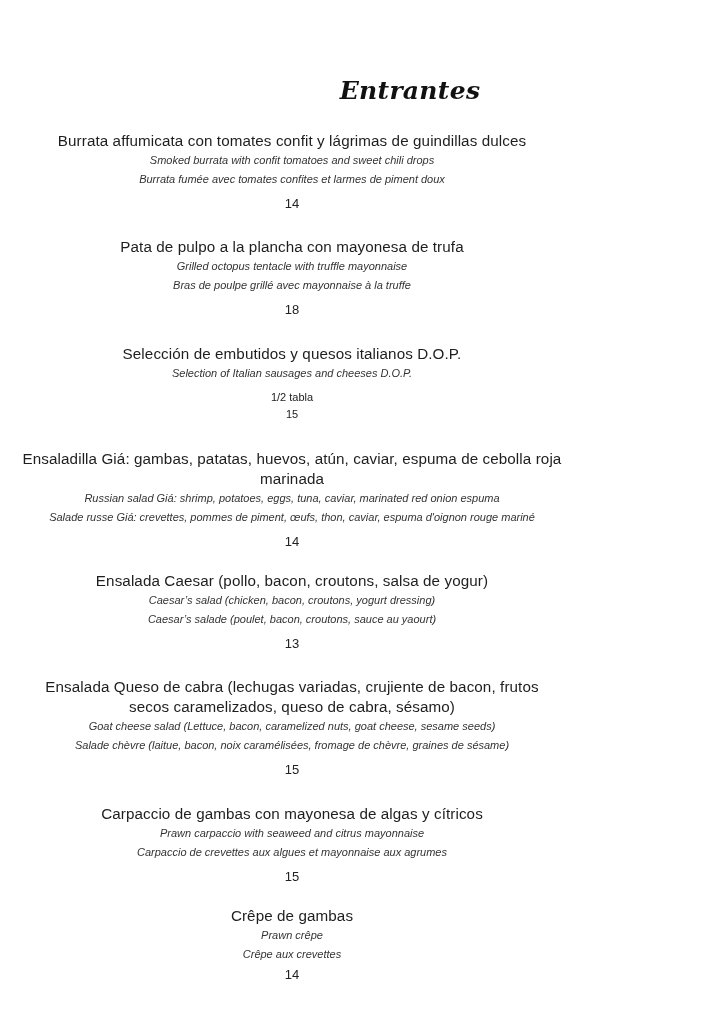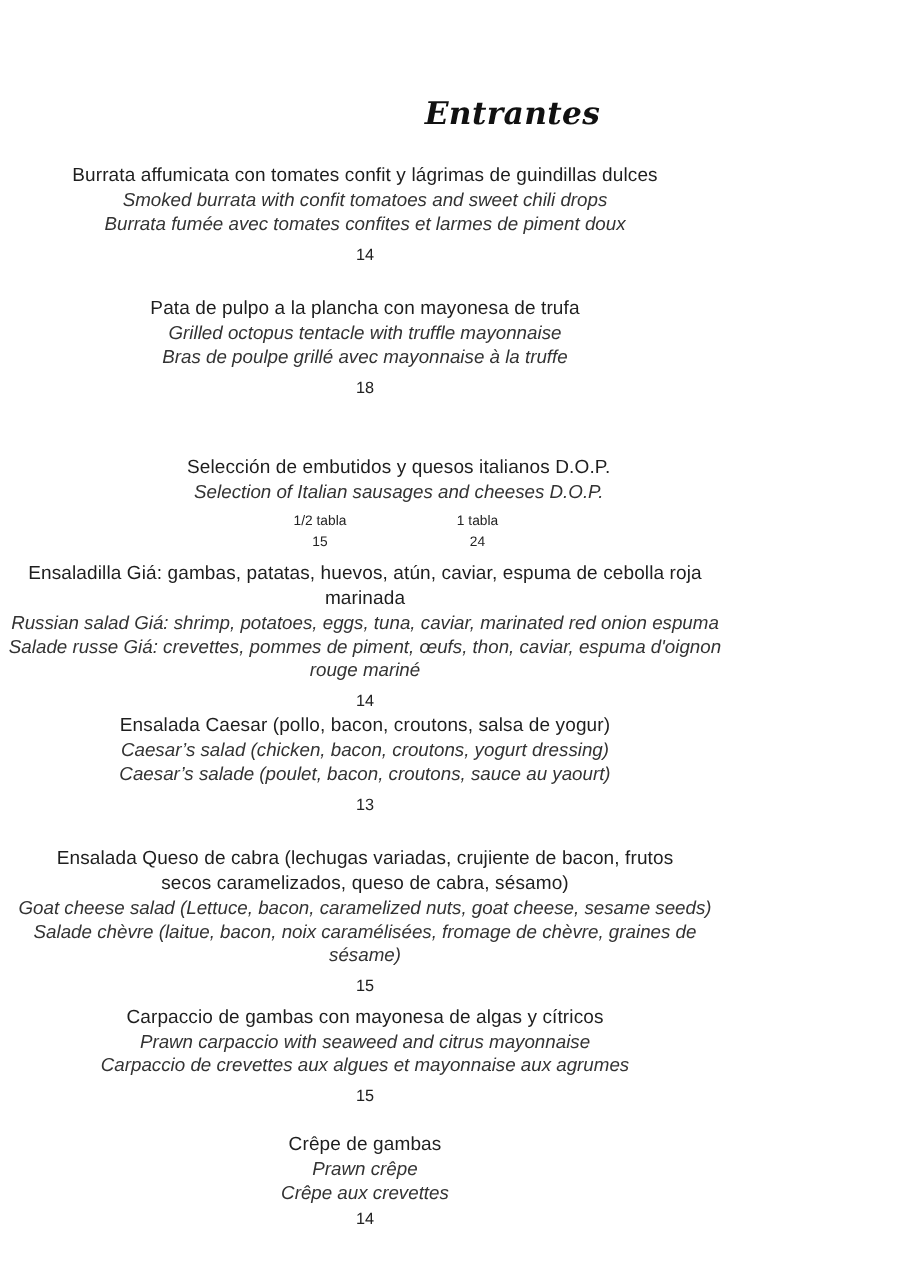--- a/index.html
+++ b/index.html
@@ -46,21 +46,21 @@
       color: #1e1e1e;
       letter-spacing: 0.1px;
     }
     .name.wrap {
       width: 520px;
       margin: 0 auto;
     }
     .desc {
       font-family: "Liberation Sans", sans-serif;
       font-style: italic;
-      font-size: 15px;
+      font-size: 11px;
       line-height: 19px;
       color: #333333;
     }
     .price {
       font-family: "Liberation Sans", sans-serif;
       font-size: 13px;
       color: #222222;
       margin-top: 8px;
       line-height: 14px;
     }
@@ -93,31 +93,27 @@
     <div class="price">14</div>
   </div>
 
   <div class="item" style="top:237px;">
     <div class="name">Pata de pulpo a la plancha con mayonesa de trufa</div>
     <div class="desc">Grilled octopus tentacle with truffle mayonnaise</div>
     <div class="desc">Bras de poulpe grillé avec mayonnaise à la truffe</div>
     <div class="price">18</div>
   </div>
 
-  <div class="item" style="top:364px;padding-left:27px;">
+  <div class="item" style="top:344px;">
     <div class="name">Selección de embutidos y quesos italianos D.O.P.</div>
     <div class="desc">Selection of Italian sausages and cheeses D.O.P.</div>
     <div class="portions">
       <div class="portion">
         <div>1/2 tabla</div>
         <div>15</div>
-      </div>
-      <div class="portion">
-        <div>1 tabla</div>
-        <div>24</div>
       </div>
     </div>
   </div>
 
   <div class="item" style="top:449px;">
     <div class="name">Ensaladilla Giá: gambas, patatas, huevos, atún, caviar, espuma de cebolla roja marinada</div>
     <div class="desc">Russian salad Giá: shrimp, potatoes, eggs, tuna, caviar, marinated red onion espuma</div>
     <div class="desc">Salade russe Giá: crevettes, pommes de piment, œufs, thon, caviar, espuma d'oignon rouge mariné</div>
     <div class="price">14</div>
   </div>

